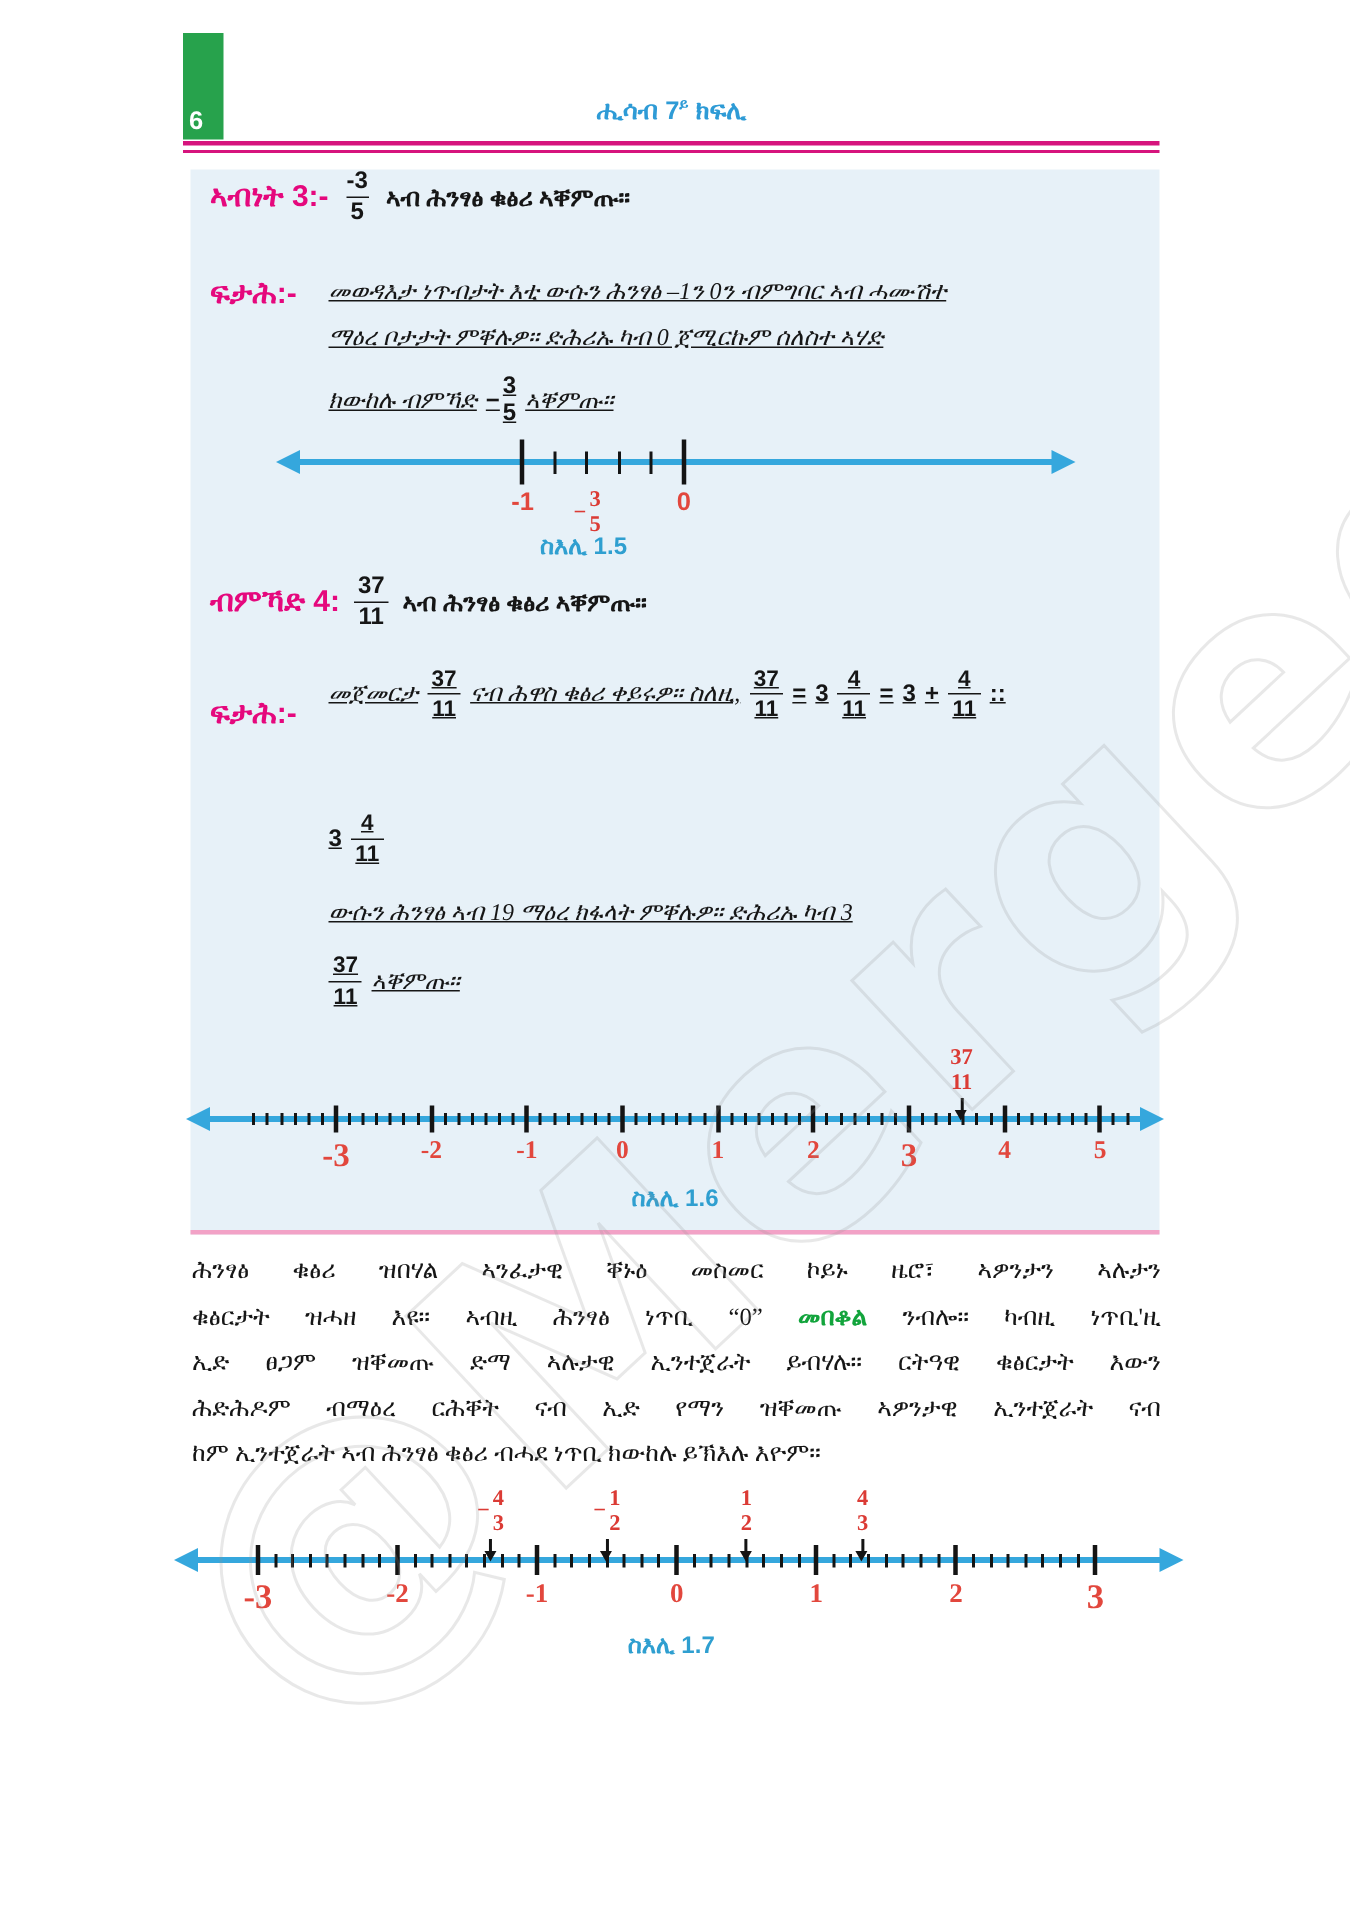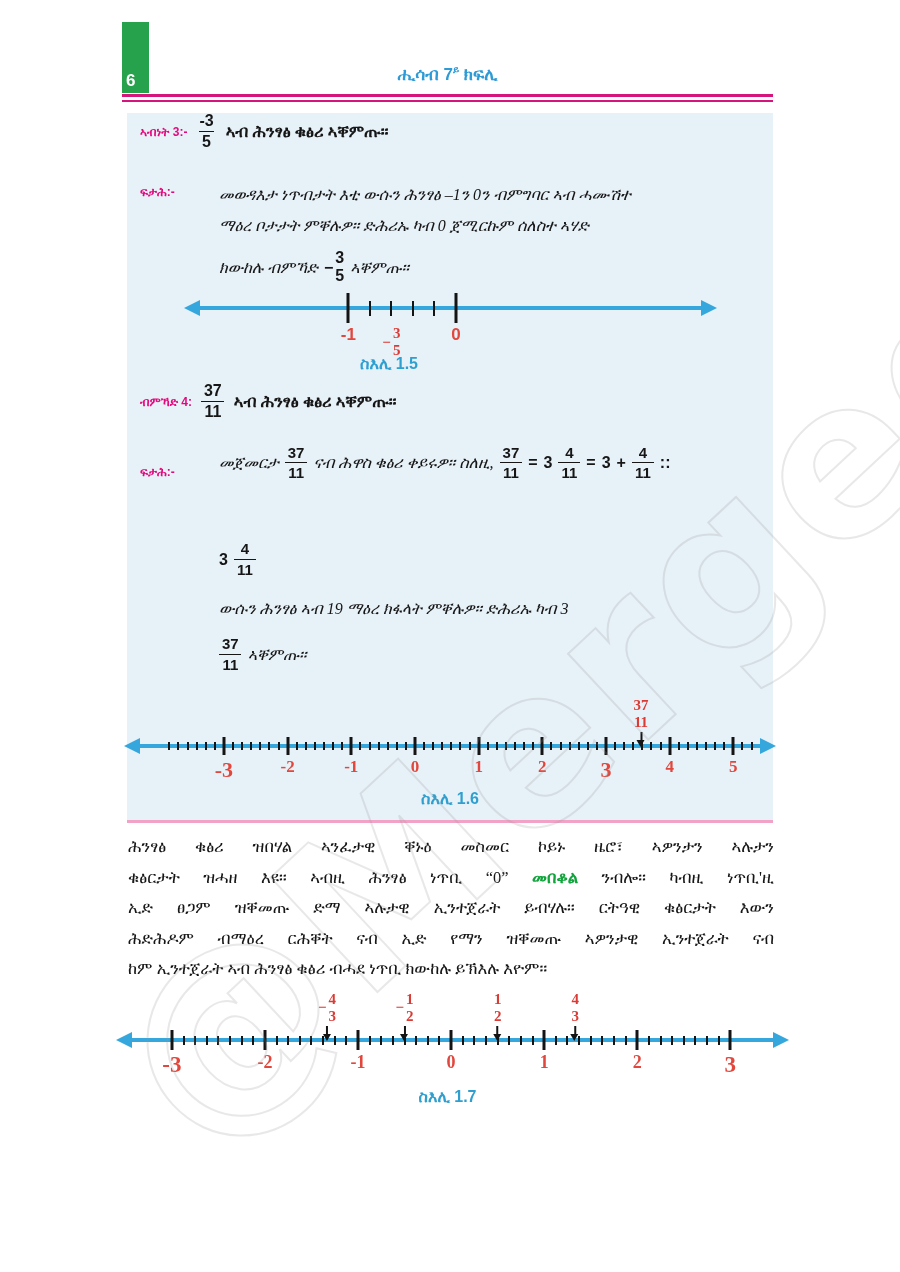--- a/index.html
+++ b/index.html
@@ -16,24 +16,24 @@
   .rule1{position:absolute;left:122px;top:94px;width:651px;height:3px;background:#d6147d;}
   .rule2{position:absolute;left:122px;top:100px;width:651px;height:2px;background:#d6147d;}
   
   .watermark{position:absolute;left:65px;top:1010px;transform:rotate(-43deg);transform-origin:0 0;
              font-size:215px;font-weight:bold;letter-spacing:6px;white-space:nowrap;z-index:4;
              color:transparent;-webkit-text-stroke:2px rgba(145,145,145,.55);opacity:.38;
              pointer-events:none;font-family:"DejaVu Sans",sans-serif;}
   
   .bluebox{position:absolute;left:127px;top:113px;width:646px;height:707px;background:#e7f1f8;
            border-bottom:3px solid #f2a2c6;z-index:2;}
-  .mag{color:#e5087d;font-weight:bold;font-family:"Liberation Sans",sans-serif;font-size:12px;white-space:nowrap;}
+  .mag{color:#e5087d;font-weight:bold;font-family:"Liberation Sans",sans-serif;font-size:20px;white-space:nowrap;}
   .exrow{position:absolute;display:flex;align-items:center;gap:9px;}
   .extext{font-weight:bold;font-size:16.5px;}
-  .sol{font-style:italic;font-size:16px;line-height:31px;}
+  .sol{font-style:italic;font-size:16px;line-height:31px;text-decoration:underline;}
   .solline{display:flex;align-items:center;gap:6px;flex-wrap:wrap;}
   
   .frac{display:inline-flex;flex-direction:column;align-items:center;line-height:1.15;
         font-family:"Liberation Sans",sans-serif;font-style:normal;font-size:15px;font-weight:bold;}
   .frac .fden{border-top:1.6px solid currentColor;}
   .frac .fnum,.frac .fden{padding:1px 3px;}
   .mfrac{display:inline-flex;align-items:center;gap:2px;font-style:normal;
          font-family:"Liberation Sans",sans-serif;font-weight:bold;}
   .mfrac .stack{display:inline-flex;flex-direction:column;align-items:center;line-height:1.15;}
   .eq{font-family:"Liberation Sans",sans-serif;font-style:normal;font-weight:bold;font-size:16px;}

